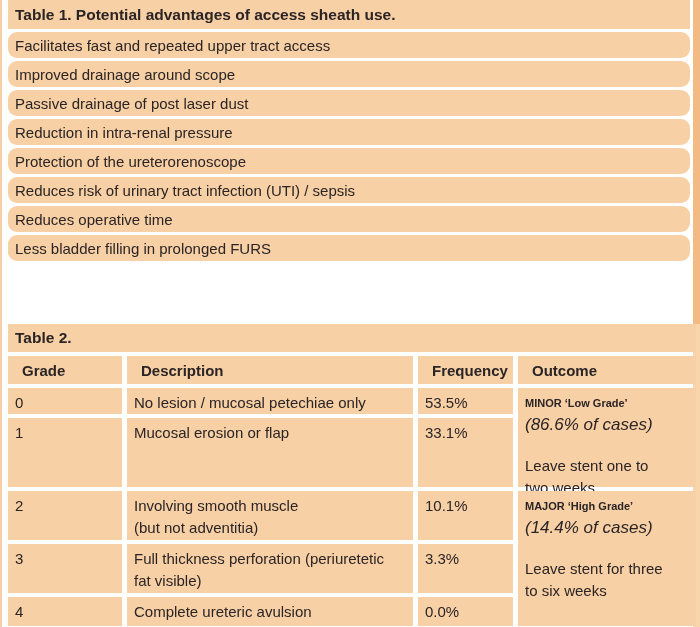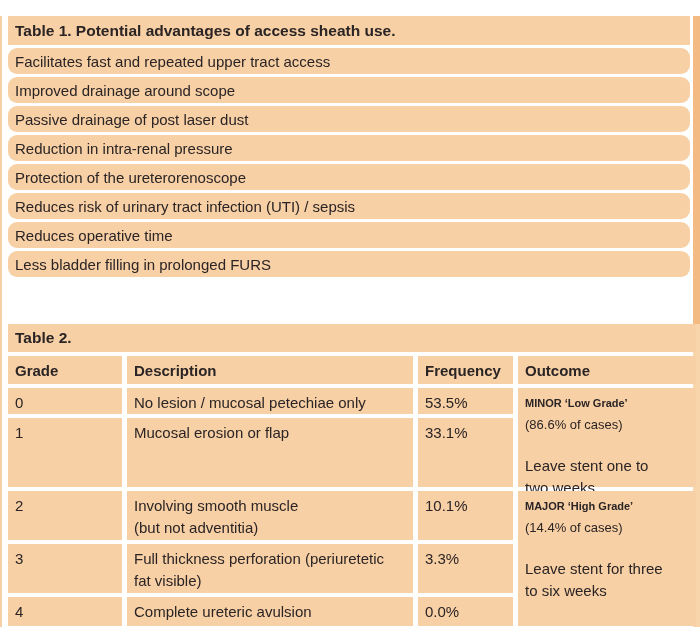--- a/index.html
+++ b/index.html
@@ -11,21 +11,21 @@
     color:#2a2425;
     overflow:hidden;
   }
   .tbl { position:absolute; left:0; width:700px; }
   .edge { position:absolute; top:0; bottom:0; }
   .edge-left  { left:0; width:2px; background:#f8d0a5; }
   .edge-right-1 { right:0; width:7px; background:#f3ba84; }
   .edge-right-2 { right:0; width:7px; background:#f9d5ac; }
 
   
-  #table1 { top:16px; height:344px; }
+  #table1 { top:0; height:344px; }
   .t1-main {
     position:absolute; left:8px; right:10px; top:0;
     display:flex; flex-direction:column; gap:3px;
   }
   .t1-title {
     height:29px; background:#f8d0a5;
     display:flex; align-items:center;
     padding-left:7px;
     font-weight:bold; font-size:15.5px;
   }
@@ -49,32 +49,32 @@
   .t2-main > div { background:#f8d0a5; }
   .t2-title {
     grid-column:1 / -1; grid-row:1;
     display:flex; align-items:center;
     padding-left:7px;
     font-weight:bold; font-size:15.5px;
   }
   .t2-head {
     grid-row:2;
     display:flex; align-items:center;
-    padding-left:7px;
+    padding-left:14px;
     font-weight:bold; font-size:15px;
   }
   .t2-cell {
     padding:4px 7px 2px 7px;
     font-size:15px; line-height:22px;
     white-space:pre-line;
   }
   .outcome-a { grid-column:4; grid-row:3 / span 2; }
   .outcome-b { grid-column:4; grid-row:5 / span 3; }
   .outcome-head { font-weight:bold; font-size:11px; line-height:22px; }
-  .outcome-sub  { font-size:13px; line-height:22px; }
+  .outcome-sub  { font-size:17px; line-height:22px;font-style:italic; }
   .outcome-note { font-size:15px; line-height:22px; margin-top:19px; white-space:pre-line; }
   .outcome-wrap { padding:4px 7px 2px 7px; }
 </style>
 </head>
 <body>
 
 <div class="tbl" id="table1">
   <div class="edge edge-left"></div>
   <div class="edge edge-right-1"></div>
   <div class="t1-main">

